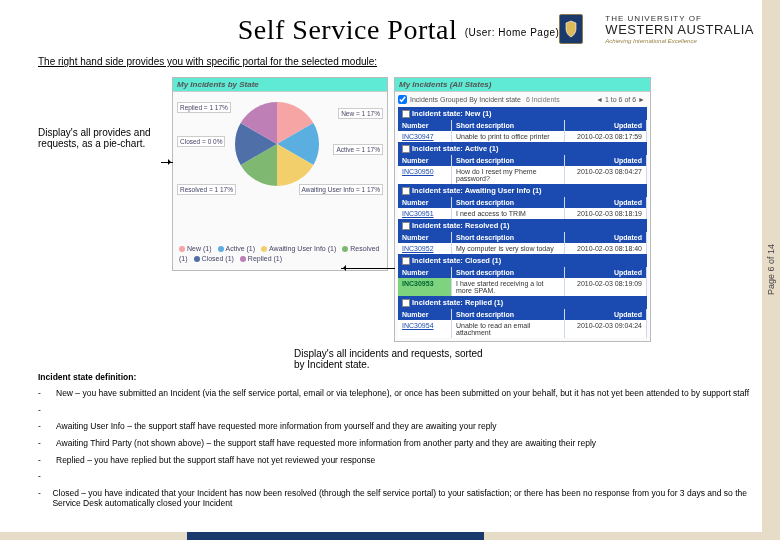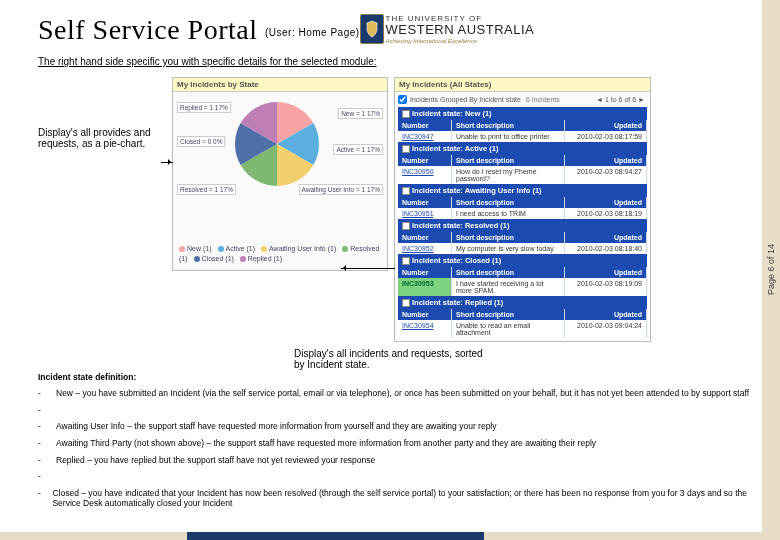--- a/index.html
+++ b/index.html
@@ -1,35 +1,35 @@
 <!DOCTYPE html>
 <html><head>
 <meta charset="utf-8">
 <style>
   * { box-sizing: border-box; margin: 0; padding: 0; }
   body { width: 780px; height: 540px; font-family: Arial, Helvetica, sans-serif; position: relative; background: #fff; overflow: hidden; }
   .page-stripe { position: absolute; right: 0; top: 0; bottom: 0; width: 18px; background: #e7dcc8; display:flex; align-items:center; justify-content:center; }
   .page-stripe span { writing-mode: vertical-rl; transform: rotate(180deg); font-size: 9px; color:#444; }
   .content { padding: 14px 26px 4px 38px; }
-  .header { display:flex; align-items:flex-start; justify-content:flex-start; }
+  .header { display:flex; align-items:flex-start; justify-content:flex-end; }
   h1 { font-family: "Times New Roman", Times, serif; font-size: 28px; font-weight: 400; letter-spacing: .5px; }
   h1 .sub { font-size: 10px; font-family: Arial, sans-serif; vertical-align: middle; }
-  .uwa { display:flex; align-items:center; gap:2px; }
+  .uwa { display:flex; align-items:center; gap:22px; }
   .uwa-crest { width:24px; height:30px; background:#1b3a6b; border:1px solid #8a7a50; border-radius:2px; display:flex; align-items:center; justify-content:center; }
   .uwa-crest svg { width:14px; height:18px; }
   .uwa-text { line-height:1; }
   .uwa-text .l1 { font-size:8px; letter-spacing:1px; color:#333; }
   .uwa-text .l2 { font-size:13px; letter-spacing:.5px; color:#222; font-weight:500; }
   .uwa-text .l3 { font-size:6px; color:#998247; font-style:italic; margin-top:2px; }
   .intro1 { font-size:10px; text-decoration:underline; margin-top:10px; }
   .intro2 { font-size:10px; font-style:italic; margin-top:8px; line-height:1.3; }
   .figure-row { display:flex; margin-top:10px; gap:6px; align-items:flex-start; }
   .callout1 { width:128px; font-size:10px; margin-top:50px; }
   .panel { border:1px solid #bbb; background:#fafafa; position:relative; }
-  .panel-title { background:#fef9c3; font-size:8px; padding:2px 4px; border-bottom:1px solid #ccc; font-weight:bold; color:#555; }
+  .panel-title { background:#5eead4; font-size:8px; padding:2px 4px; border-bottom:1px solid #ccc; font-weight:bold; color:#555;font-style:italic; }
   .panel.left { width:216px; }
   .pie-wrap { position:relative; height:148px; }
   .pie-wrap svg { position:absolute; left:62px; top:10px; }
   .pie-label { position:absolute; font-size:6.5px; border:1px solid #ccc; background:#fff; padding:1px 2px; color:#446; line-height:1.1; }
   .legend { font-size:7px; color:#446; padding:4px 6px 6px; line-height:1.4; }
   .legend .dot { display:inline-block; width:6px; height:6px; border-radius:50%; vertical-align:middle; margin-right:2px; }
   .panel.right { width:257px; }
   .right-body { padding:3px; font-size:7px; color:#333; }
   .grouped { display:flex; align-items:center; gap:3px; margin-bottom:3px; color:#555; }
   .grouped input { width:9px; height:9px; }
@@ -73,21 +73,21 @@
           </svg>
         </div>
       <div class="uwa-text">
         <div class="l1">THE UNIVERSITY OF</div>
         <div class="l2">WESTERN AUSTRALIA</div>
         <div class="l3">Achieving International Excellence</div>
       </div>
     </div>
   </div>
 
-  <div class="intro1">The right hand side specific you with specific details for the selected module:</div>
+  <div class="intro1">The right hand side provides you with specific portal for the selected module:</div>
 
   <div class="figure-row">
     <div class="callout1">Display's all provides and requests, as a pie-chart.</div>
 
     <div class="panel left">
       <div class="panel-title">My Incidents by State</div>
       <div class="pie-wrap">
         <svg width="84" height="84" viewBox="-1 -1 2 2">
           <path d="M0 0 L0 -1 A1 1 0 0 1 .866 -.5 Z" fill="#f6a4a4"></path>
           <path d="M0 0 L.866 -.5 A1 1 0 0 1 .866 .5 Z" fill="#5aaee0"></path>

